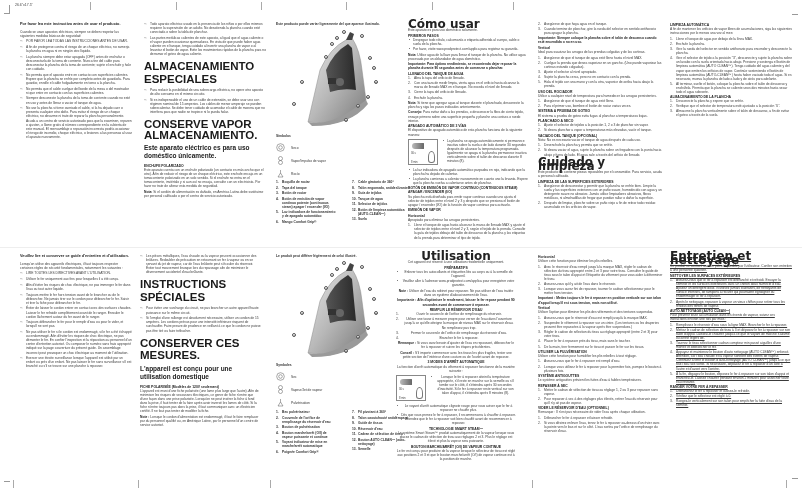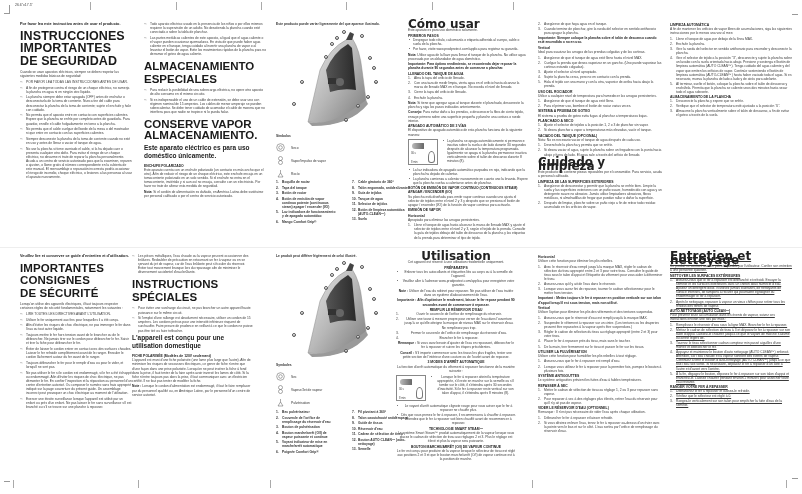--- a/index.html
+++ b/index.html
@@ -76,25 +76,20 @@
 <div class="vline" style="left:270px;top:480px;height:8px;"></div>
 <div class="vline" style="left:532px;top:480px;height:8px;"></div>
 <div class="vline" style="left:786px;top:480px;height:8px;"></div>
 
 <div class="hr-split"></div>
 
 <section class="half top">
 
   <div class="col" style="left:20px;top:22px;width:112px;">
     <div class="intro">Por favor lea este instructivo antes de usar el producto.</div>
-    <div class="h1">
-      <div>INSTRUCCIONES</div>
-      <div>IMPORTANTES</div>
-      <div>DE SEGURIDAD</div>
-    </div>
     <p>Cuando se usan aparatos eléctricos, siempre se deben respetar las siguientes medidas básicas de seguridad:</p>
     <ul class="arrow">
       <li>POR FAVOR LEA TODAS LAS INSTRUCCIONES ANTES DE USAR.</li>
       <li>A fin de protegerse contra el riesgo de un choque eléctrico, no sumerja la plancha en agua ni en ningún otro líquido.</li>
       <li>La plancha siempre debe estar apagada (OFF) antes de enchufar o desconectarla de la toma de corriente. Nunca tire del cable para desconectar la plancha de la toma de corriente; sujete el enchufe y hale con cuidado.</li>
       <li>No permita que el aparato entre en contacto con superficies calientes. Espere que la plancha se enfríe por completo antes de guardarla. Para guardar, enrolle el cable holgadamente en torno a la plancha.</li>
       <li>No permita que el cable cuelgue del borde de la mesa o del mostrador ni que entre en contacto con las superficies calientes.</li>
       <li>Siempre desconecte la plancha de la toma de corriente cuando no esté en uso y antes de llenar o vaciar el tanque de agua.</li>
       <li>No use la plancha si tiene averiado el cable, si la ha dejado caer o presenta cualquier otro daño. Para evitar el riesgo de un choque eléctrico, no desarme ni trate de reparar la plancha personalmente. Acuda a un centro de servicio autorizado para que la examinen, reparen o ajusten, o llame gratis al número correspondiente en la cubierta de este manual. El reensamblaje o reparación incorrecta podría ocasionar el riesgo de incendio, choque eléctrico, o lesiones a las personas al usar el aparato nuevamente.</li>
     </ul>
@@ -311,46 +306,43 @@
       <li><span class="n">2.</span><span>Verifique que el selector de temperatura esté ajustado a la posición "0".</span></li>
       <li><span class="n">3.</span><span>Almacene la plancha verticalmente sobre el talón de descanso, a fin de evitar el goteo a través de la suela.</span></li>
     </ol>
   </div>
 </section>
 
 <section class="half bottom">
 
   <div class="col" style="left:20px;top:7px;width:112px;">
     <div class="intro">Veuillez lire et conserver ce guide d'entretien et d'utilisation.</div>
-    <div class="h1" style="font-size:11.5px;">
-      <div>IMPORTANTES CONSIGNES</div>
-      <div>DE SÉCURITÉ</div>
-    </div>
     <p>Lorsqu'on utilise des appareils électriques, il faut toujours respecter certaines règles de sécurité fondamentales, notamment les suivantes :</p>
     <ul class="arrow">
       <li>LIRE TOUTES LES DIRECTIVES AVANT L'UTILISATION.</li>
       <li>Utiliser le fer uniquement aux fins pour lesquelles il a été conçu.</li>
       <li>Afin d'éviter les risques de choc électrique, ne pas immerger le fer dans l'eau ou tout autre liquide.</li>
       <li>Toujours mettre le fer hors tension avant de le brancher ou de le débrancher. Ne jamais tirer sur le cordon pour débrancher le fer. Saisir et tirer la fiche pour débrancher le fer.</li>
       <li>Éviter de laisser le cordon entrer en contact avec des surfaces chaudes. Laisser le fer refroidir complètement avant de le ranger. Enrouler le cordon lâchement autour du fer avant de le ranger.</li>
       <li>Toujours débrancher le fer pour le remplir d'eau ou pour le vider, et lorsqu'il ne sert pas.</li>
       <li>Ne pas utiliser le fer si le cordon est endommagé, si le fer a été échappé ou endommagé. Afin d'éviter les risques de choc électrique, ne pas démonter le fer. En confier l'inspection et la réparation au personnel d'un centre d'entretien autorisé. Ou composer le numéro sans frais approprié indiqué sur la page couverture du présent guide. Un assemblage incorrect peut provoquer un choc électrique au moment de l'utilisation.</li>
       <li>Exercer une étroite surveillance lorsque l'appareil est utilisé par un enfant ou près d'un enfant. Ne pas laisser le fer sans surveillance s'il est branché ou s'il se trouve sur une planche à repasser.</li>
     </ul>
   </div>
 
-  <div class="col" style="left:132px;top:7px;width:122px;">
+  <div class="col" style="left:140px;top:7px;width:122px;">
     <ul class="arrow">
       <li>Les pièces métalliques, l'eau chaude ou la vapeur peuvent occasionner des brûlures. Redoubler de précaution en retournant un fer à vapeur ou en se servant du jet de vapeur, car de l'eau brûlante peut s'écouler du réservoir. Éviter tout mouvement brusque lors du repassage afin de minimiser le déversement accidentel d'eau brûlante.</li>
     </ul>
     <div class="h2">INSTRUCTIONS SPÉCIALES</div>
     <ul class="arrow">
       <li>Pour éviter une surcharge du circuit, ne pas brancher un autre appareil haute puissance sur le même circuit.</li>
       <li>Si l'emploi d'une rallonge est absolument nécessaire, utiliser un cordon de 15 ampères. Les cordons prévus pour une intensité inférieure risquent de surchauffer. Faire preuve de prudence en veillant à ce que le cordon ne puisse pas être tiré ou faire trébucher.</li>
     </ul>
+    <div class="h2">CONSERVER CES MESURES.</div>
     <div class="h3">L'appareil est conçu pour une utilisation domestique</div>
     <div class="sub">FICHE POLARISÉE (Modèles de 120V seulement)</div>
     <p>L'appareil est muni d'une fiche polarisée (une lame plus large que l'autre). Afin de minimiser les risques de secousses électriques, ce genre de fiche n'entre que d'une façon dans une prise polarisée. Lorsqu'on ne peut insérer la fiche à fond dans la prise, il faut tenter de la faire après avoir inversé les lames de côté. Si la fiche n'entre toujours pas dans la prise, il faut communiquer avec un électricien certifié. Il ne faut pas tenter de modifier la fiche.</p>
     <p><span class="bold">Note :</span> <span>Lorsque le cordon d'alimentation est endommagé, il faut le faire remplacer par du personnel qualifié ou, en Amérique Latine, par le personnel d'un centre de service autorisé.</span></p>
   </div>
 
   <div class="illus-caption" style="left:276px;top:7px;">Le produit peut différer légèrement de celui illustré.</div>
   <div class="iron-wrap" style="left:290px;top:14px;width:95px;height:98px;">
     <svg width="95" height="98" viewBox="0 0 95 98">
       <defs>

